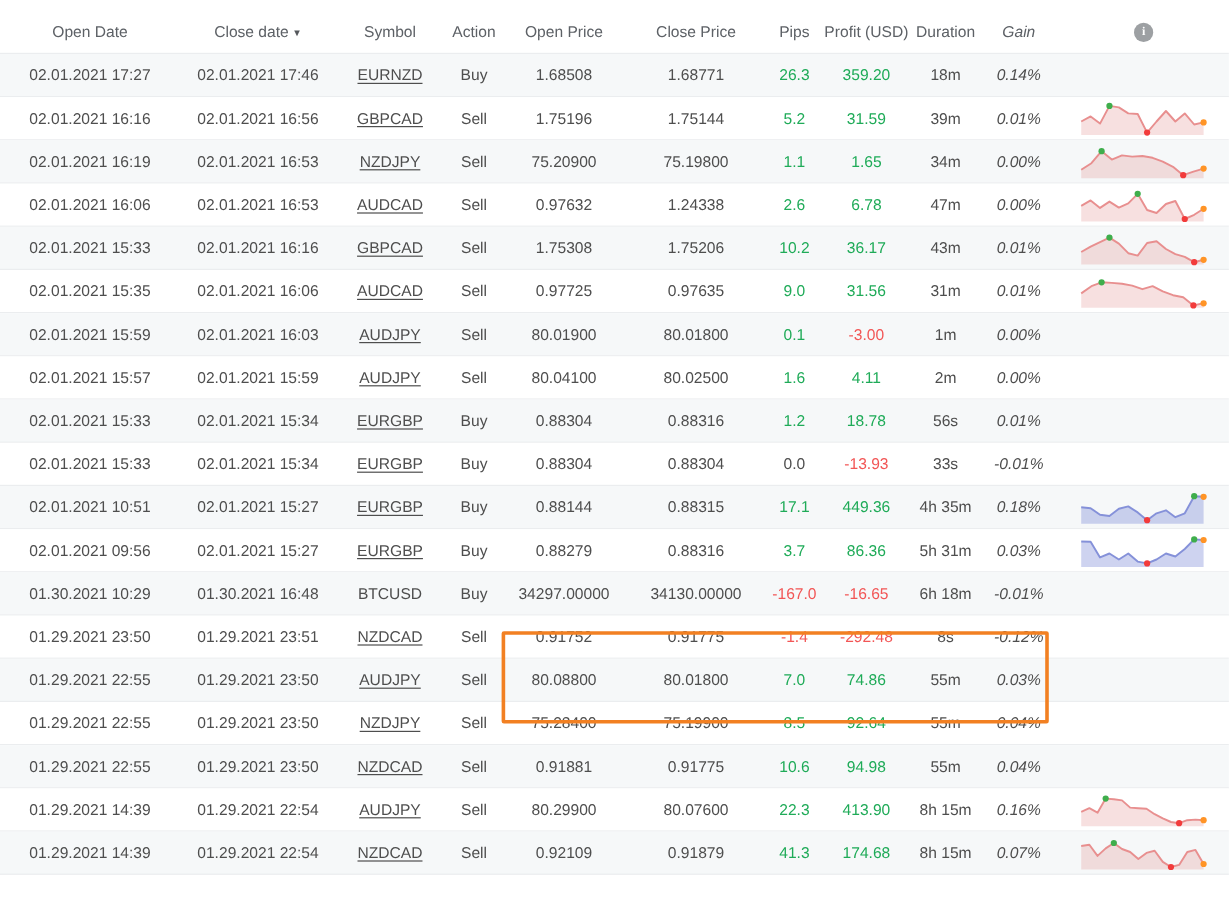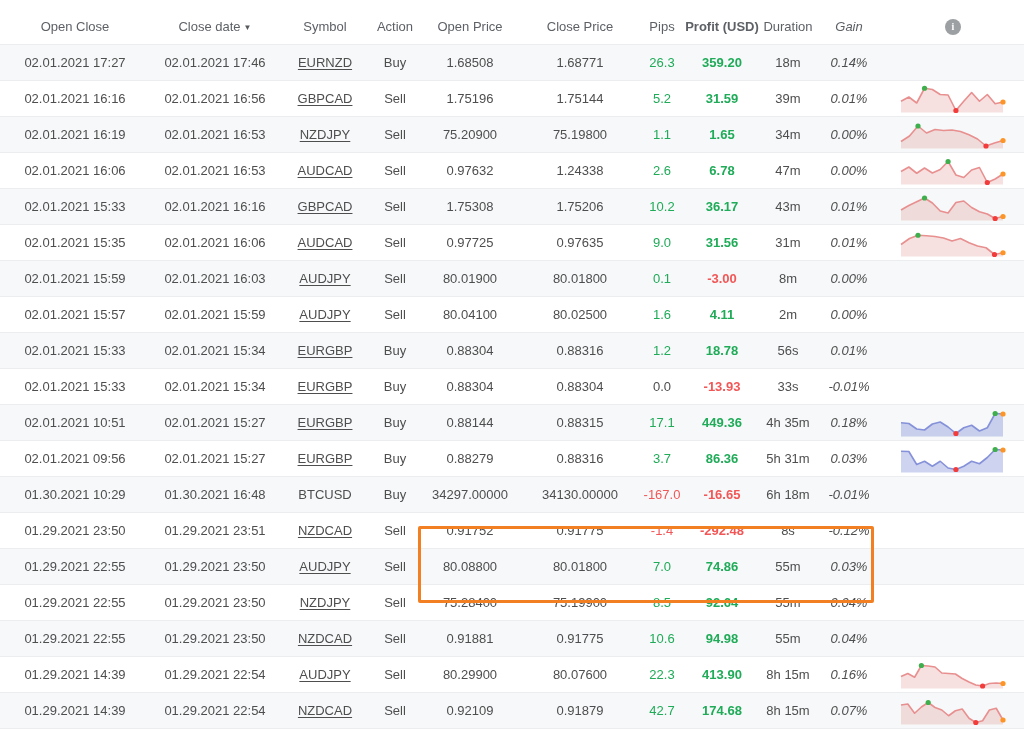--- a/index.html
+++ b/index.html
@@ -23,21 +23,21 @@
   }
   .hdr .cell{color:var(--header-text);line-height:1.15;}
   .sort-arrow{font-size:8px;color:#55585c;margin-left:3px;vertical-align:1px;}
   .row{
     display:flex;height:36px;align-items:center;
     border-bottom:1px solid var(--row-border);background:#fff;
   }
   .row:nth-child(odd){background:var(--row-alt-bg);}
   .cell{flex:0 0 auto;text-align:center;white-space:nowrap;}
   .c1{width:150px;} .c2{width:130px;} .c3{width:90px;} .c4{width:50px;}
-  .c5{width:100px;} .c6{width:120px;} .c7{width:44px;} .c8{width:76px;font-weight:bold;}
+  .c5{width:100px;} .c6{width:120px;} .c7{width:44px;} .c8{width:76px;}
   .c9{width:56px;} .c10{width:66px;font-style:italic;} .c11{width:142px;text-align:left;}
   .c8.hdrcell{white-space:normal;}
   .sym{text-decoration:underline;text-underline-offset:2px;cursor:pointer;}
   .sym.nolink{text-decoration:none;cursor:default;}
   .pos{color:var(--green);} .neg{color:var(--red);} .neu{color:var(--text);}
   .chartcell{display:flex;align-items:center;}
   .chartcell svg{margin-left:16px;display:block;}
   .info-icon{
     display:inline-flex;align-items:center;justify-content:center;
     width:16px;height:16px;border-radius:50%;background:var(--info-icon-bg);
@@ -47,21 +47,21 @@
   .highlight-box{
     position:absolute;left:418px;top:526px;width:456px;height:77px;
     border:3px solid var(--highlight);border-radius:2px;pointer-events:none;
   }
 </style>
 </head>
 <body>
 
 <div class="table">
   <div class="hdr">
-    <div class="cell c1">Open Close</div>
+    <div class="cell c1">Open Date</div>
     <div class="cell c2"><span>Close date</span><span class="sort-arrow">▼</span></div>
     <div class="cell c3">Symbol</div>
     <div class="cell c4">Action</div>
     <div class="cell c5">Open Price</div>
     <div class="cell c6">Close Price</div>
     <div class="cell c7">Pips</div>
     <div class="cell c8 hdrcell">Profit (USD)</div>
     <div class="cell c9">Duration</div>
     <div class="cell c10">Gain</div>
     <div class="cell c11"><span class="info-icon">i</span></div>
@@ -193,21 +193,21 @@
 
   <div class="row">
     <div class="cell c1">02.01.2021 15:59</div>
     <div class="cell c2">02.01.2021 16:03</div>
     <div class="cell c3"><span class="sym">AUDJPY</span></div>
     <div class="cell c4">Sell</div>
     <div class="cell c5">80.01900</div>
     <div class="cell c6">80.01800</div>
     <div class="cell c7 pos">0.1</div>
     <div class="cell c8 neg">-3.00</div>
-    <div class="cell c9">8m</div>
+    <div class="cell c9">1m</div>
     <div class="cell c10">0.00%</div>
     <div class="cell c11 chartcell"></div>
   </div>
 
   <div class="row">
     <div class="cell c1">02.01.2021 15:57</div>
     <div class="cell c2">02.01.2021 15:59</div>
     <div class="cell c3"><span class="sym">AUDJPY</span></div>
     <div class="cell c4">Sell</div>
     <div class="cell c5">80.04100</div>
@@ -383,21 +383,21 @@
         </div>
   </div>
 
   <div class="row">
     <div class="cell c1">01.29.2021 14:39</div>
     <div class="cell c2">01.29.2021 22:54</div>
     <div class="cell c3"><span class="sym">NZDCAD</span></div>
     <div class="cell c4">Sell</div>
     <div class="cell c5">0.92109</div>
     <div class="cell c6">0.91879</div>
-    <div class="cell c7 pos">42.7</div>
+    <div class="cell c7 pos">41.3</div>
     <div class="cell c8 pos">174.68</div>
     <div class="cell c9">8h 15m</div>
     <div class="cell c10">0.07%</div>
     <div class="cell c11 chartcell">
           <svg width="108" height="30">
             <polygon points="3,9 9.8,8 16.6,17.25 23.4,11 30.2,6.5 37,11.5 43.8,14 50.6,19.75 57.4,14.75 64.2,13 71,22.25 77.8,26.5 84.6,24.75 91.4,14 98.2,12.25 105,24 105,28.5 3,28.5" fill="rgba(226,143,143,0.28)"></polygon>
             <polyline points="3,9 9.8,8 16.6,17.25 23.4,11 30.2,6.5 37,11.5 43.8,14 50.6,19.75 57.4,14.75 64.2,13 71,22.25 77.8,26.5 84.6,24.75 91.4,14 98.2,12.25 105,24" fill="none" stroke="#e88f8f" stroke-width="1.6" stroke-linejoin="round"></polyline>
             <circle cx="30.2" cy="6.5" r="2.6" fill="#3fae4c"></circle>
             <circle cx="77.8" cy="26.5" r="2.6" fill="#f23b3b"></circle>
             <circle cx="105" cy="24" r="2.6" fill="#ff9426"></circle>

